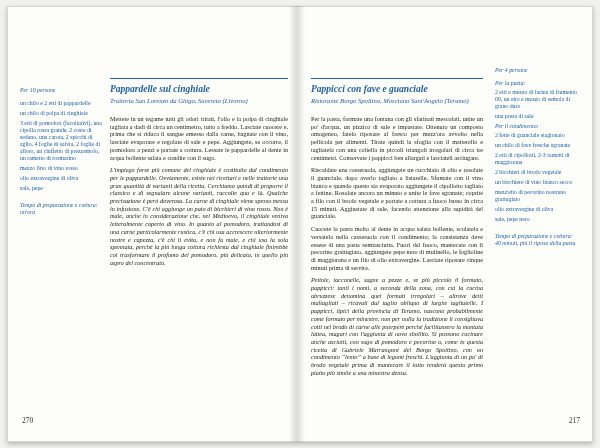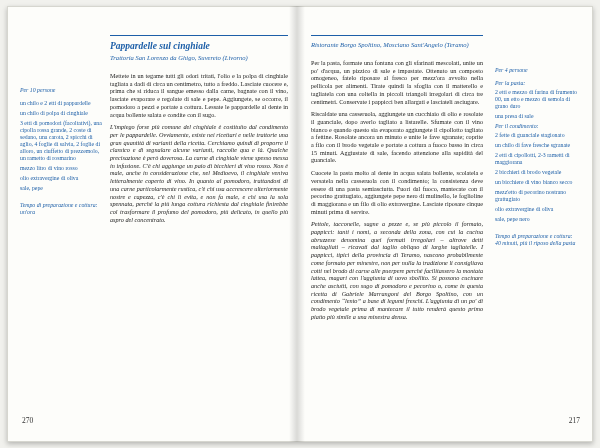--- a/index.html
+++ b/index.html
@@ -7,21 +7,21 @@
   .scene{position:relative;width:600px;height:448px;overflow:hidden;}
   .spread{position:absolute;left:7px;top:6px;width:586px;height:436px;box-shadow:0 2px 5px rgba(0,0,0,0.25);}
   .page{position:absolute;top:0;height:100%;background:#fdfdfa;}
   .page-left{left:0;width:290px;border:1px solid #d6d6cf;border-right:none;box-sizing:border-box;}
   .page-right{left:290px;width:296px;border:1px solid #d6d6cf;border-left:none;box-sizing:border-box;}
   .gutter{position:absolute;left:282px;top:0;width:16px;height:100%;pointer-events:none;
     background:linear-gradient(90deg,rgba(0,0,0,0) 0%,rgba(0,0,0,0.14) 50%,rgba(0,0,0,0) 100%);}
   .rule{height:1px;background:#1d5fa8;margin-bottom:5px;}
   h1.recipe-title{margin:0 0 2px 0;font-size:9.5px;line-height:11px;font-weight:bold;font-style:italic;color:#1d5fa8;}
   h2.venue{margin:0 0 10px 0;font-size:6.6px;line-height:8px;font-weight:normal;font-style:italic;color:#1d5fa8;}
-  .main-col{position:absolute;}
+  .main-col{position:absolute;margin-top:43px;}
   .main-col-left{left:102px;top:28px;width:178px;}
   .main-col-right{left:14px;top:28px;width:172px;}
   .ing-col{position:absolute;width:84px;color:#1d5fa8;font-size:5.8px;line-height:7px;}
   .ing-col-left{left:12px;top:80px;}
   .ing-col-right{left:198px;top:60px;width:84px;}
   .serving{margin:0 0 6px 0;font-style:italic;}
   .ing{margin:0 0 3px 0;}
   .ing-section{margin:3px 0 2px 0;font-style:italic;}
   .time{margin:10px 0 0 0;font-style:italic;}
   p.body{margin:0 0 5px 0;font-size:6.2px;line-height:7.7px;color:#1c1c1c;text-align:justify;}
@@ -56,20 +56,21 @@
         <h2 class="venue">Trattoria San Lorenzo da Ghigo, Suvereto (Livorno)</h2>
         <p class="body">Mettete in un tegame tutti gli odori tritati, l'olio e la polpa di cinghiale tagliata a dadi di circa un centimetro, tutto a freddo. Lasciate cuocere e, prima che si riduca il sangue emesso dalla carne, bagnate con il vino, lasciate evaporare e regolate di sale e pepe. Aggiungete, se occorre, il pomodoro a pezzi e portate a cottura. Lessate le pappardelle al dente in acqua bollente salata e condite con il sugo.</p>
         <p class="body note">L'impiego forse più comune del cinghiale è costituito dal condimento per le pappardelle. Ovviamente, esiste nei ricettari e nelle trattorie una gran quantità di varianti della ricetta. Cerchiamo quindi di proporre il classico e di segnalare alcune varianti, raccolte qua e là. Qualche precisazione è però doverosa. La carne di cinghiale viene spesso messa in infusione. C'è chi aggiunge un paio di bicchieri di vino rosso. Non è male, anche in considerazione che, nel Medioevo, il cinghiale veniva letteralmente coperto di vino. In quanto al pomodoro, trattandosi di una carne particolarmente rustica, c'è chi usa accrescere ulteriormente nostre e capezza, c'è chi li evita, e non fa male, e chi usa la sola spennata, perché la più lunga cottura richiesta dal cinghiale finirebbe col trasformare il profumo del pomodoro, più delicato, in quello più aspro del concentrato.</p>
       </div>
       <div class="pagenum pn-left">270</div>
     </div>
 
     <div class="page page-right">
       <div class="main-col main-col-right">
         <div class="rule"></div>
+        <h1 class="recipe-title">Pappicci con fave e guanciale</h1>
         <h2 class="venue">Ristorante Borgo Spoltino, Mosciano Sant'Angelo (Teramo)</h2>
         <p class="body">Per la pasta, formate una fontana con gli sfarinati mescolati, unite un po' d'acqua, un pizzico di sale e impastate. Ottenuto un composto omogeneo, fatelo riposare al fresco per mezz'ora avvolto nella pellicola per alimenti. Tirate quindi la sfoglia con il matterello e tagliatela con una coltella in piccoli triangoli irregolari di circa tre centimetri. Conservate i pappicci ben allargati e lasciateli asciugare.</p>
         <p class="body">Riscaldate una casseruola, aggiungete un cucchiaio di olio e rosolate il guanciale, dopo averlo tagliato a listarelle. Sfumate con il vino bianco e quando questo sia evaporato aggiungete il cipollotto tagliato a fettine. Rosolate ancora un minuto e unite le fave sgranate; coprite a filo con il brodo vegetale e portate a cottura a fuoco basso in circa 15 minuti. Aggiustate di sale, facendo attenzione alla sapidità del guanciale.</p>
         <p class="body">Cuocete la pasta molto al dente in acqua salata bollente, scolatela e versatela nella casseruola con il condimento; la consistenza deve essere di una pasta semiasciutta. Fuori dal fuoco, mantecate con il pecorino grattugiato, aggiungete pepe nero di mulinello, le foglioline di maggiorana e un filo di olio extravergine. Lasciate riposare cinque minuti prima di servire.</p>
         <p class="body note">Pettole, tacconelle, sagne a pezze e, se più piccolo il formato, pappicci: tanti i nomi, a seconda della zona, con cui la cucina abruzzese denomina quei formati irregolari – altrove detti maltagliati – ricavati dal taglio obliquo di larghe tagliatelle. I pappicci, tipici della provincia di Teramo, nascono probabilmente come formato per minestre, non per nulla la tradizione li consigliava cotti nel brodo di carne alle puerpere perché facilitassero la montata lattea, magari con l'aggiunta di uovo sbollito. Si possono cucinare anche asciutti, con sugo di pomodoro e pecorino o, come in questa ricetta di Gabriele Marrangoni del Borgo Spoltino, con un condimento “lento” a base di legumi freschi. L'aggiunta di un po' di brodo vegetale prima di mantecare il tutto renderà questo primo piatto più simile a una minestra densa.</p>
       </div>
       <div class="ing-col ing-col-right">
         <p class="serving">Per 4 persone</p>
         <p class="ing-section">Per la pasta:</p>
         <p class="ing">2 etti e mezzo di farina di frumento 00, un etto e mezzo di semola di grano duro</p>

